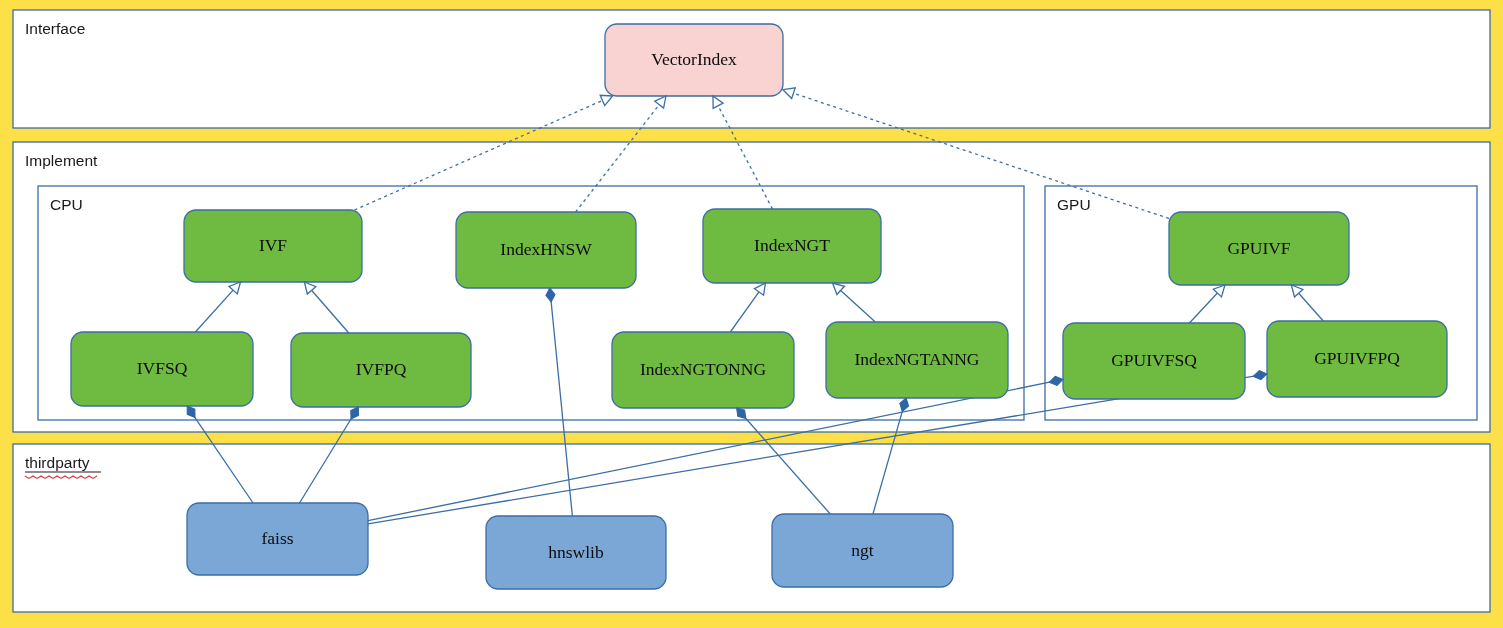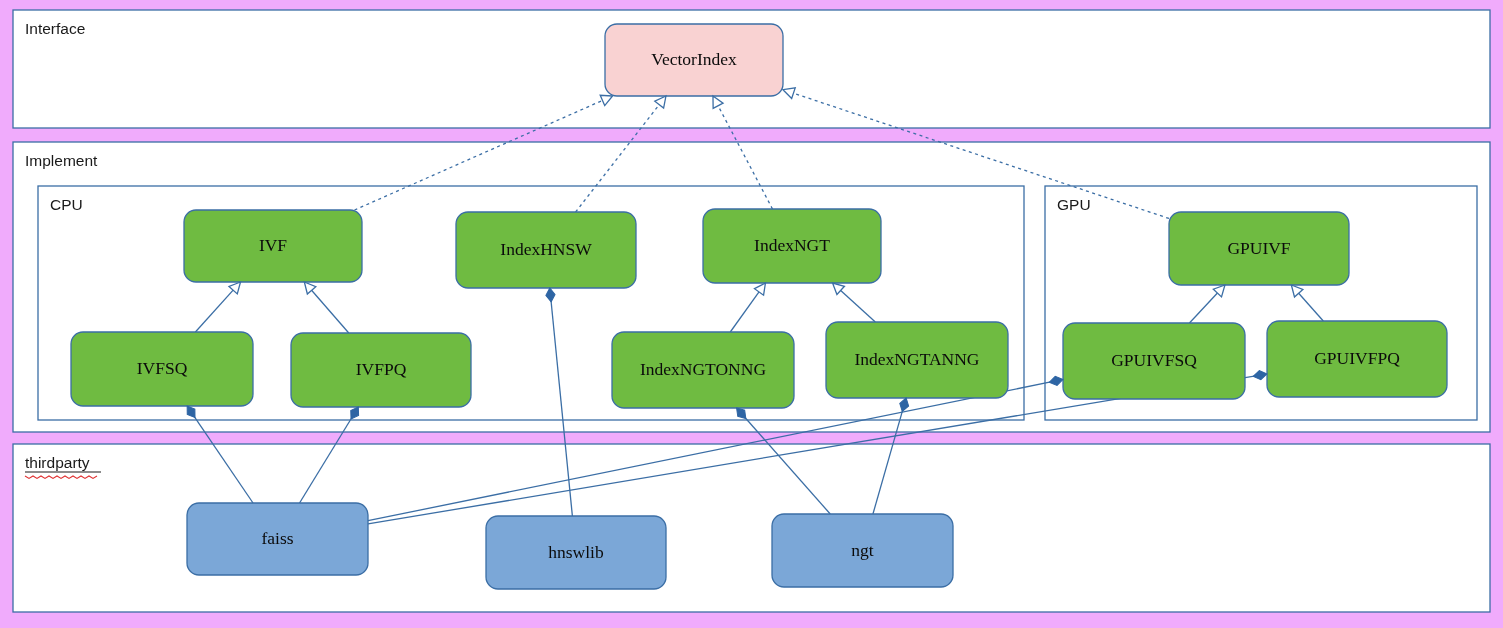--- a/index.html
+++ b/index.html
@@ -4,21 +4,21 @@
 <style>
   html, body {
     margin: 0;
     padding: 0;
     background: #ffffff;
   }
   #canvas-root {
     position: relative;
     width: 1503px;
     height: 628px;
-    background: #f0abfc;
+    background: #fde047;
     overflow: hidden;
     font-family: "Liberation Sans", sans-serif;
   }
   svg.diagram {
     position: absolute;
     top: 0;
     left: 0;
     width: 1503px;
     height: 628px;
   }

